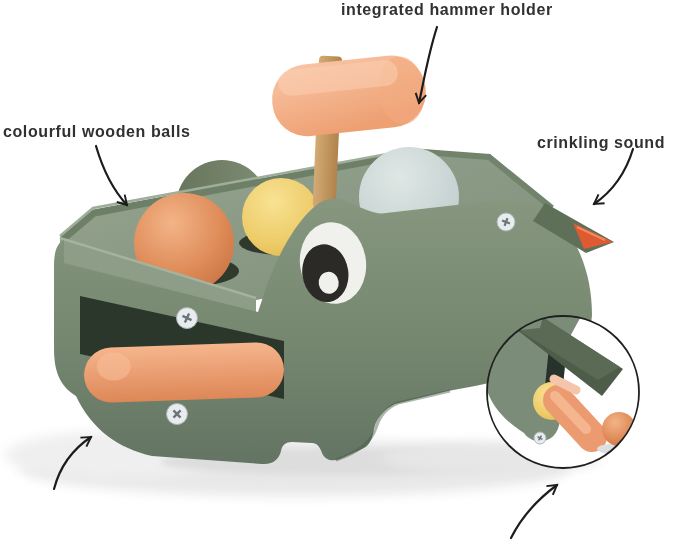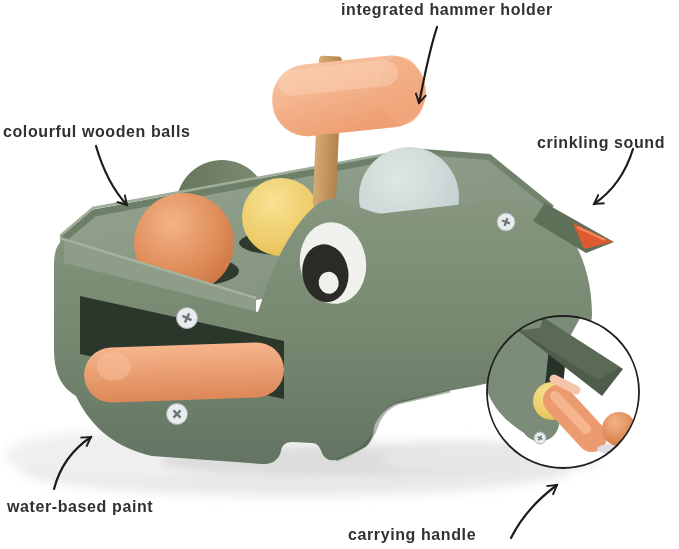--- a/index.html
+++ b/index.html
@@ -191,15 +191,13 @@
       <path d="M 96,146 C 103,170 113,190 127,205" marker-end="url(#arrowV)"></path>
       <path d="M 633,149 C 626,172 613,191 594,204" marker-end="url(#arrowV)"></path>
       <path d="M 54,489 C 60,466 73,449 91,437" marker-end="url(#arrowV)"></path>
       <path d="M 511,538 C 522,516 538,499 557,485" marker-end="url(#arrowV)"></path>
     </g>
   </svg>
 
   <div class="callout l-hammer">integrated hammer holder</div>
   <div class="callout l-balls">colourful wooden balls</div>
   <div class="callout l-crinkle">crinkling sound</div>
-  <div class="callout l-paint">water-based paint</div>
-  <div class="callout l-handle">carrying handle</div>
 </div>
 
 </body></html>

